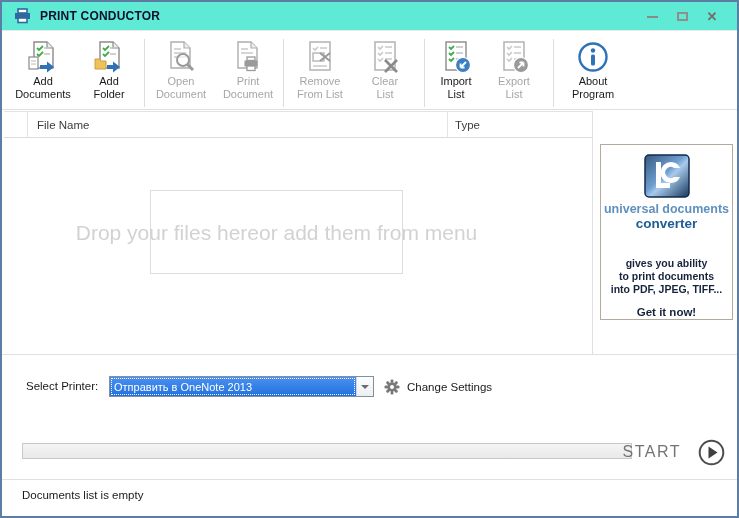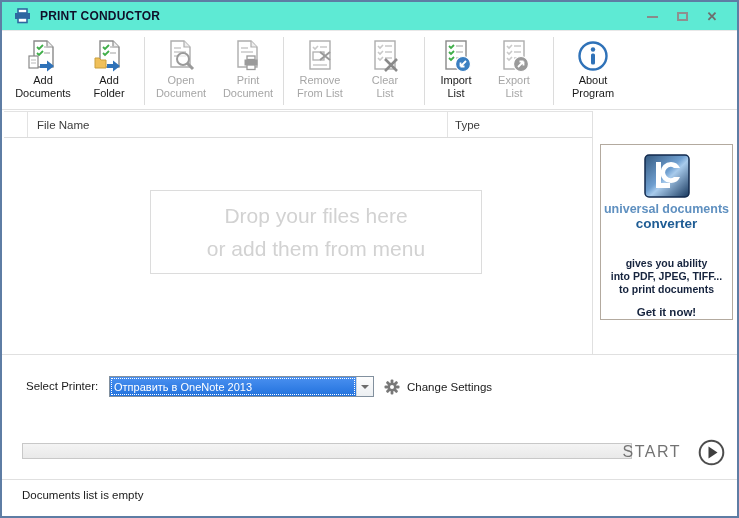--- a/index.html
+++ b/index.html
@@ -22,21 +22,21 @@
   }
   .win-controls { position:absolute; right:10px; top:0; height:29px; display:flex; align-items:center; }
   .win-btn { width:30px; height:26px; display:flex; align-items:center; justify-content:center; cursor:default; }
   .glyph-min { width:11px; height:2px; background:#8a8a8a; }
   .glyph-max { width:11px; height:9px; border:2px solid #8f8f8f; }
   .glyph-close { font-size:13px; color:#6e6e6e; font-weight:bold; line-height:1; }
 
   
   .toolbar {
     position:absolute; left:0; top:30px; right:0; height:78px;
-    display:flex; align-items:flex-start; padding:4px 8px 0 8px;
+    display:flex; align-items:center; padding:4px 8px 0 8px;
     border-bottom:1px solid #e0e0e0; background:#fff;
   }
   .tb-sep { width:1px; height:68px; background:#dcdcdc; margin:1px 2px 0 2px; }
   .tb-sep.m1 { margin-left:8px; }
   .tb-sep.m2 { margin-left:10px; margin-right:4px; }
   .tb-btn {
     display:flex; flex-direction:column; align-items:center; justify-content:flex-start;
     padding-top:2px; height:72px; background:transparent; border:none; cursor:default;
   }
   .tb-btn .icon-box { height:36px; display:flex; align-items:center; justify-content:center; }
@@ -51,22 +51,22 @@
     display:flex; align-items:center; background:#fff;
   }
   .lh-col0 { width:24px; height:100%; border-right:1px solid #e3e3e3; }
   .lh-name { flex:1; padding-left:9px; font-size:11.5px; color:#3c3c3c; height:100%; display:flex; align-items:center; border-right:1px solid #e3e3e3; }
   .lh-type { width:144px; padding-left:7px; font-size:11.5px; color:#3c3c3c; height:100%; display:flex; align-items:center; }
 
   
   .v-divider { position:absolute; left:590px; top:109px; width:1px; height:244px; background:#e0e0e0; }
   .h-divider-list { position:absolute; left:0; top:352px; width:100%; height:1px; background:#e0e0e0; }
   .dropzone {
-    position:absolute; left:148px; top:188px; width:332px; height:84px;
-    border:1px solid #dcdcdc; display:flex; flex-direction:column; align-items:center; justify-content:center;
+    position:absolute; left:148px; top:188px; width:253px; height:84px;
+    border:1px solid #dcdcdc; display:flex; flex-direction:row; align-items:center; justify-content:center;
   }
   .dropzone div { font-size:21px; color:#d2d2d2; line-height:33px; white-space:nowrap; }
 
   
   .ad-banner {
     position:absolute; left:598px; top:142px; width:133px; height:176px;
     border:1px solid #b3aa9f; background:#fff; text-align:center; cursor:pointer;
   }
   .ad-logo { margin:9px auto 4px auto; width:46px; height:44px; display:block; }
   .ad-brand1 { font-size:12.5px; font-weight:bold; color:#5f90c0; line-height:14px; }
@@ -321,22 +321,22 @@
         </linearGradient>
       </defs>
       <rect x="1" y="1" width="44" height="42" rx="4" fill="url(#lg1)" stroke="#122a4d" stroke-width="1.5"></rect>
       <path d="M12 8 v26 h14 v-5 h-9 v-21 z" fill="#ffffff"></path>
       <path d="M36 14 a10 10 0 0 0 -9 -6 a10.5 10.5 0 0 0 0 21 a10 10 0 0 0 9 -6 h-6 a5.5 5.5 0 1 1 0 -9 z" fill="#ffffff"></path>
     </svg>
     <div class="ad-brand1">universal documents</div>
     <div class="ad-brand2">converter</div>
     <div class="ad-body">
       <div>gives you ability</div>
+      <div>to print documents</div>
       <div>into PDF, JPEG, TIFF...</div>
-      <div>to print documents</div>
     </div>
     <div class="ad-cta">Get it now!</div>
   </div>
 
   <div class="printer-row">
     <span class="printer-label">Select Printer:</span>
     <div class="printer-combo">
       <div class="combo-selection">Отправить в OneNote 2013</div>
       <div class="combo-arrow">
           <span></span>

